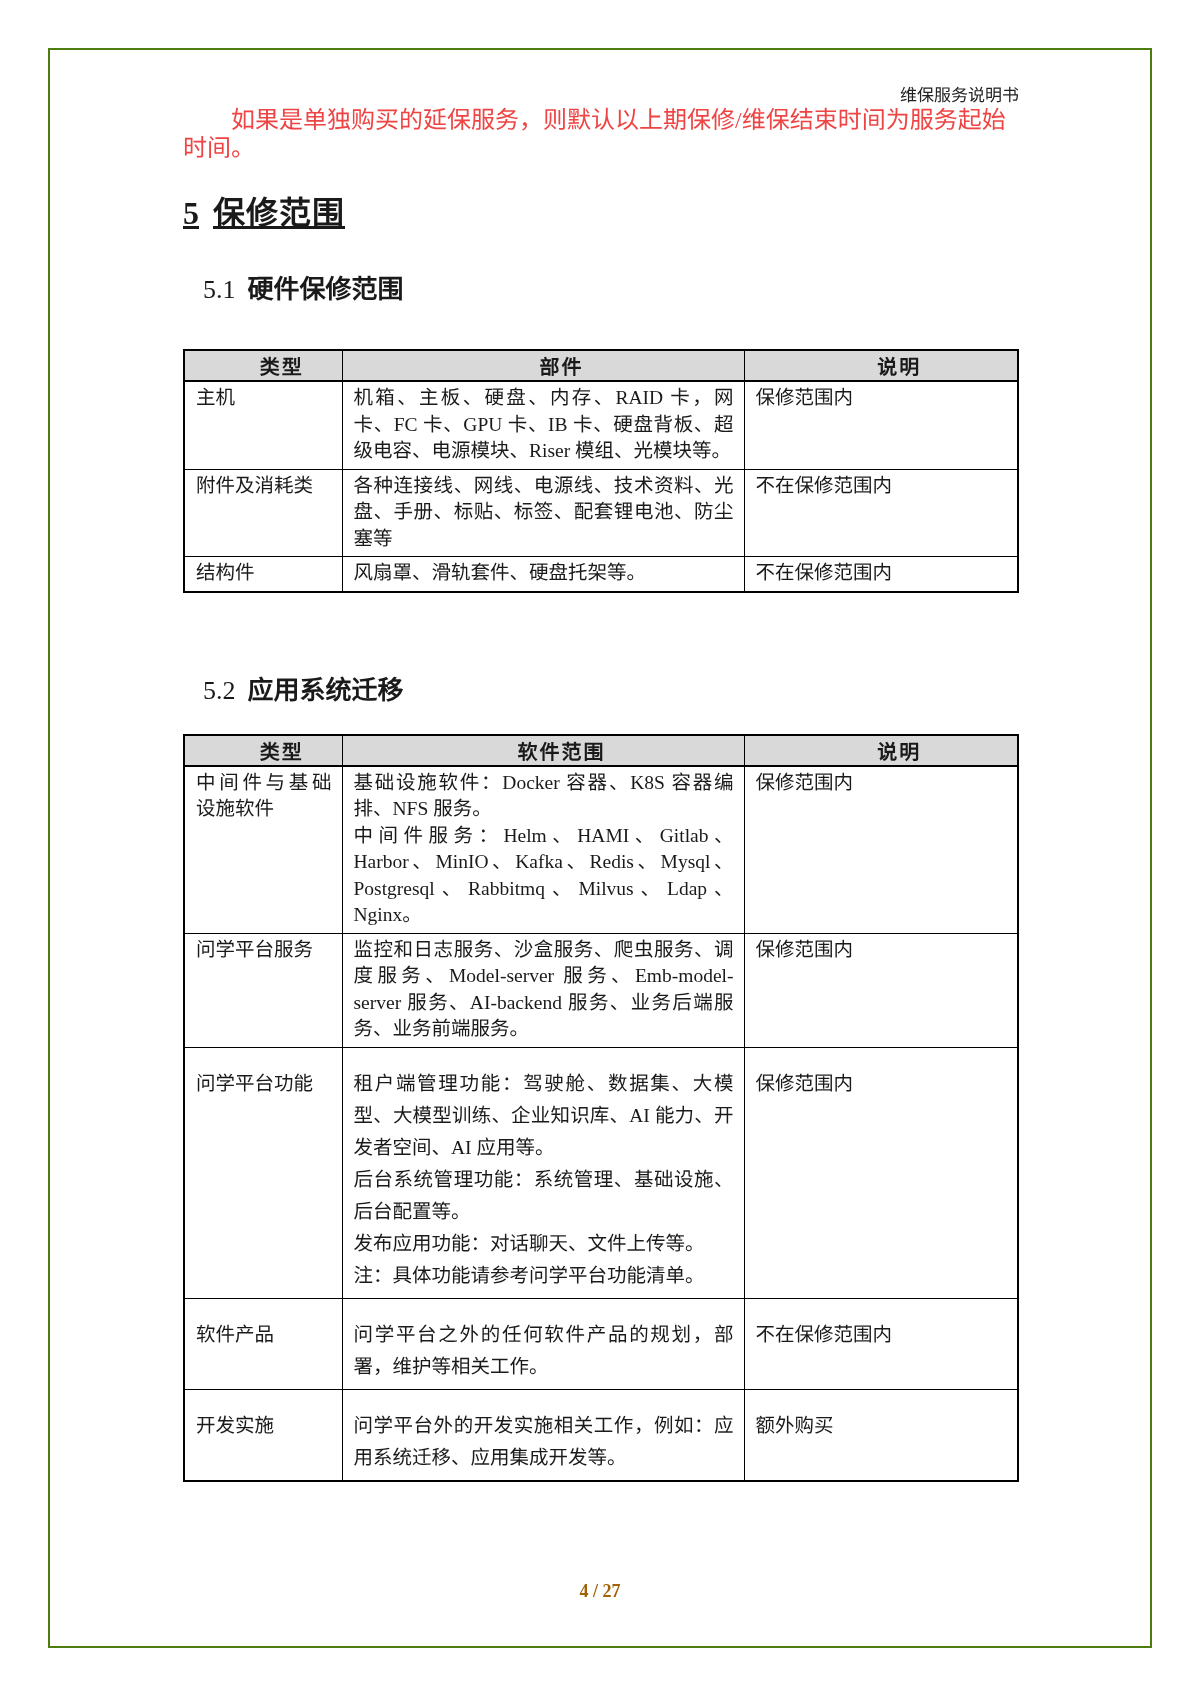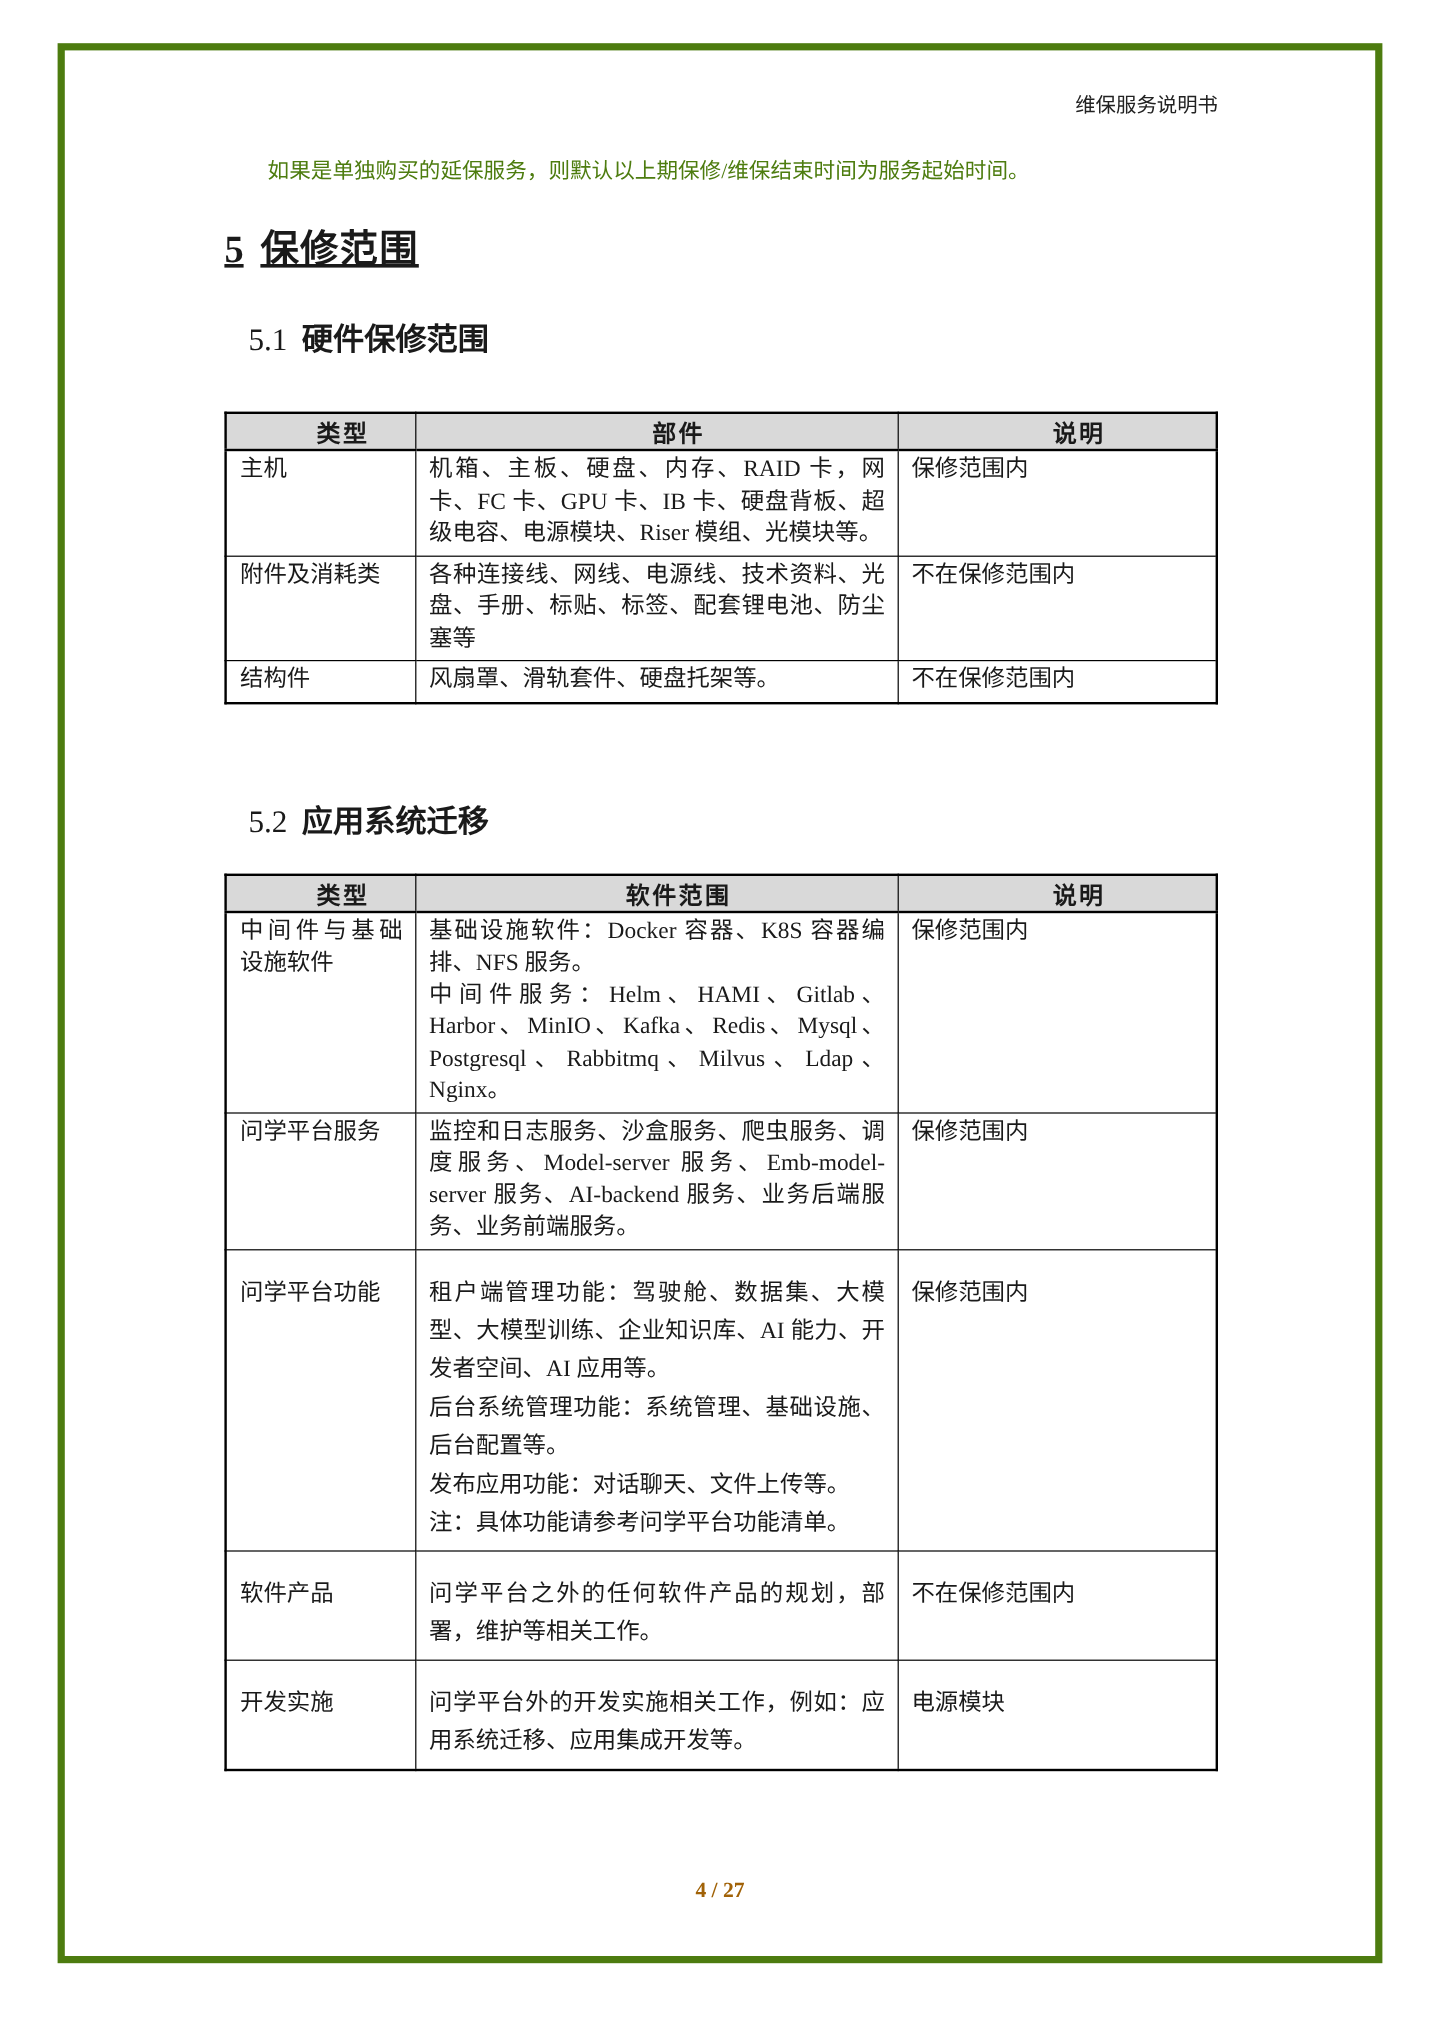--- a/index.html
+++ b/index.html
@@ -4,40 +4,39 @@
 <style>
   * { margin: 0; padding: 0; box-sizing: border-box; }
   html, body { width: 1200px; height: 1698px; background: #ffffff; }
   body {
     position: relative;
     font-family: "Liberation Serif", "DejaVu Serif", serif;
     color: #1a1a1a;
   }
   .page {
     position: absolute;
-    left: 48px; top: 36px;
+    left: 48px; top: 48px;
     width: 1104px; height: 1600px;
-    border: 6px solid #4d7c0f;
+    border: 2px solid #4d7c0f;
   }
   .content { padding: 0 131px 0 133px; }
 
   .doc-header {
     margin-top: 36px;
     text-align: right;
     font-size: 17px;
     line-height: 20px;
     color: #222;
   }
 
   .intro {
-    margin-top: 30px;
-    font-size: 18px;
+    font-size: 24px;
     line-height: 28px;
     text-indent: 2em;
-    color: #4d7c0f;
+    color: #ef4444;
   }
 
   h1.sec {
     margin-top: 34px;
     font-size: 32px;
     line-height: 34px;
     font-weight: bold;
     font-family: "Liberation Sans", "DejaVu Sans", sans-serif;
     letter-spacing: 1px;
     text-decoration: underline;
@@ -201,21 +200,21 @@
             <td>保修范围内</td>
           </tr>
           <tr class="wide">
             <td>软件产品</td>
             <td>问学平台之外的任何软件产品的规划，部署，维护等相关工作。</td>
             <td>不在保修范围内</td>
           </tr>
           <tr class="wide">
             <td>开发实施</td>
             <td>问学平台外的开发实施相关工作，例如：应用系统迁移、应用集成开发等。</td>
-            <td>电源模块</td>
+            <td>额外购买</td>
           </tr>
         </tbody>
     </table>
 
   </div>
 
   <div class="footer">4 / 27</div>
 </div>
 
 </body></html>

